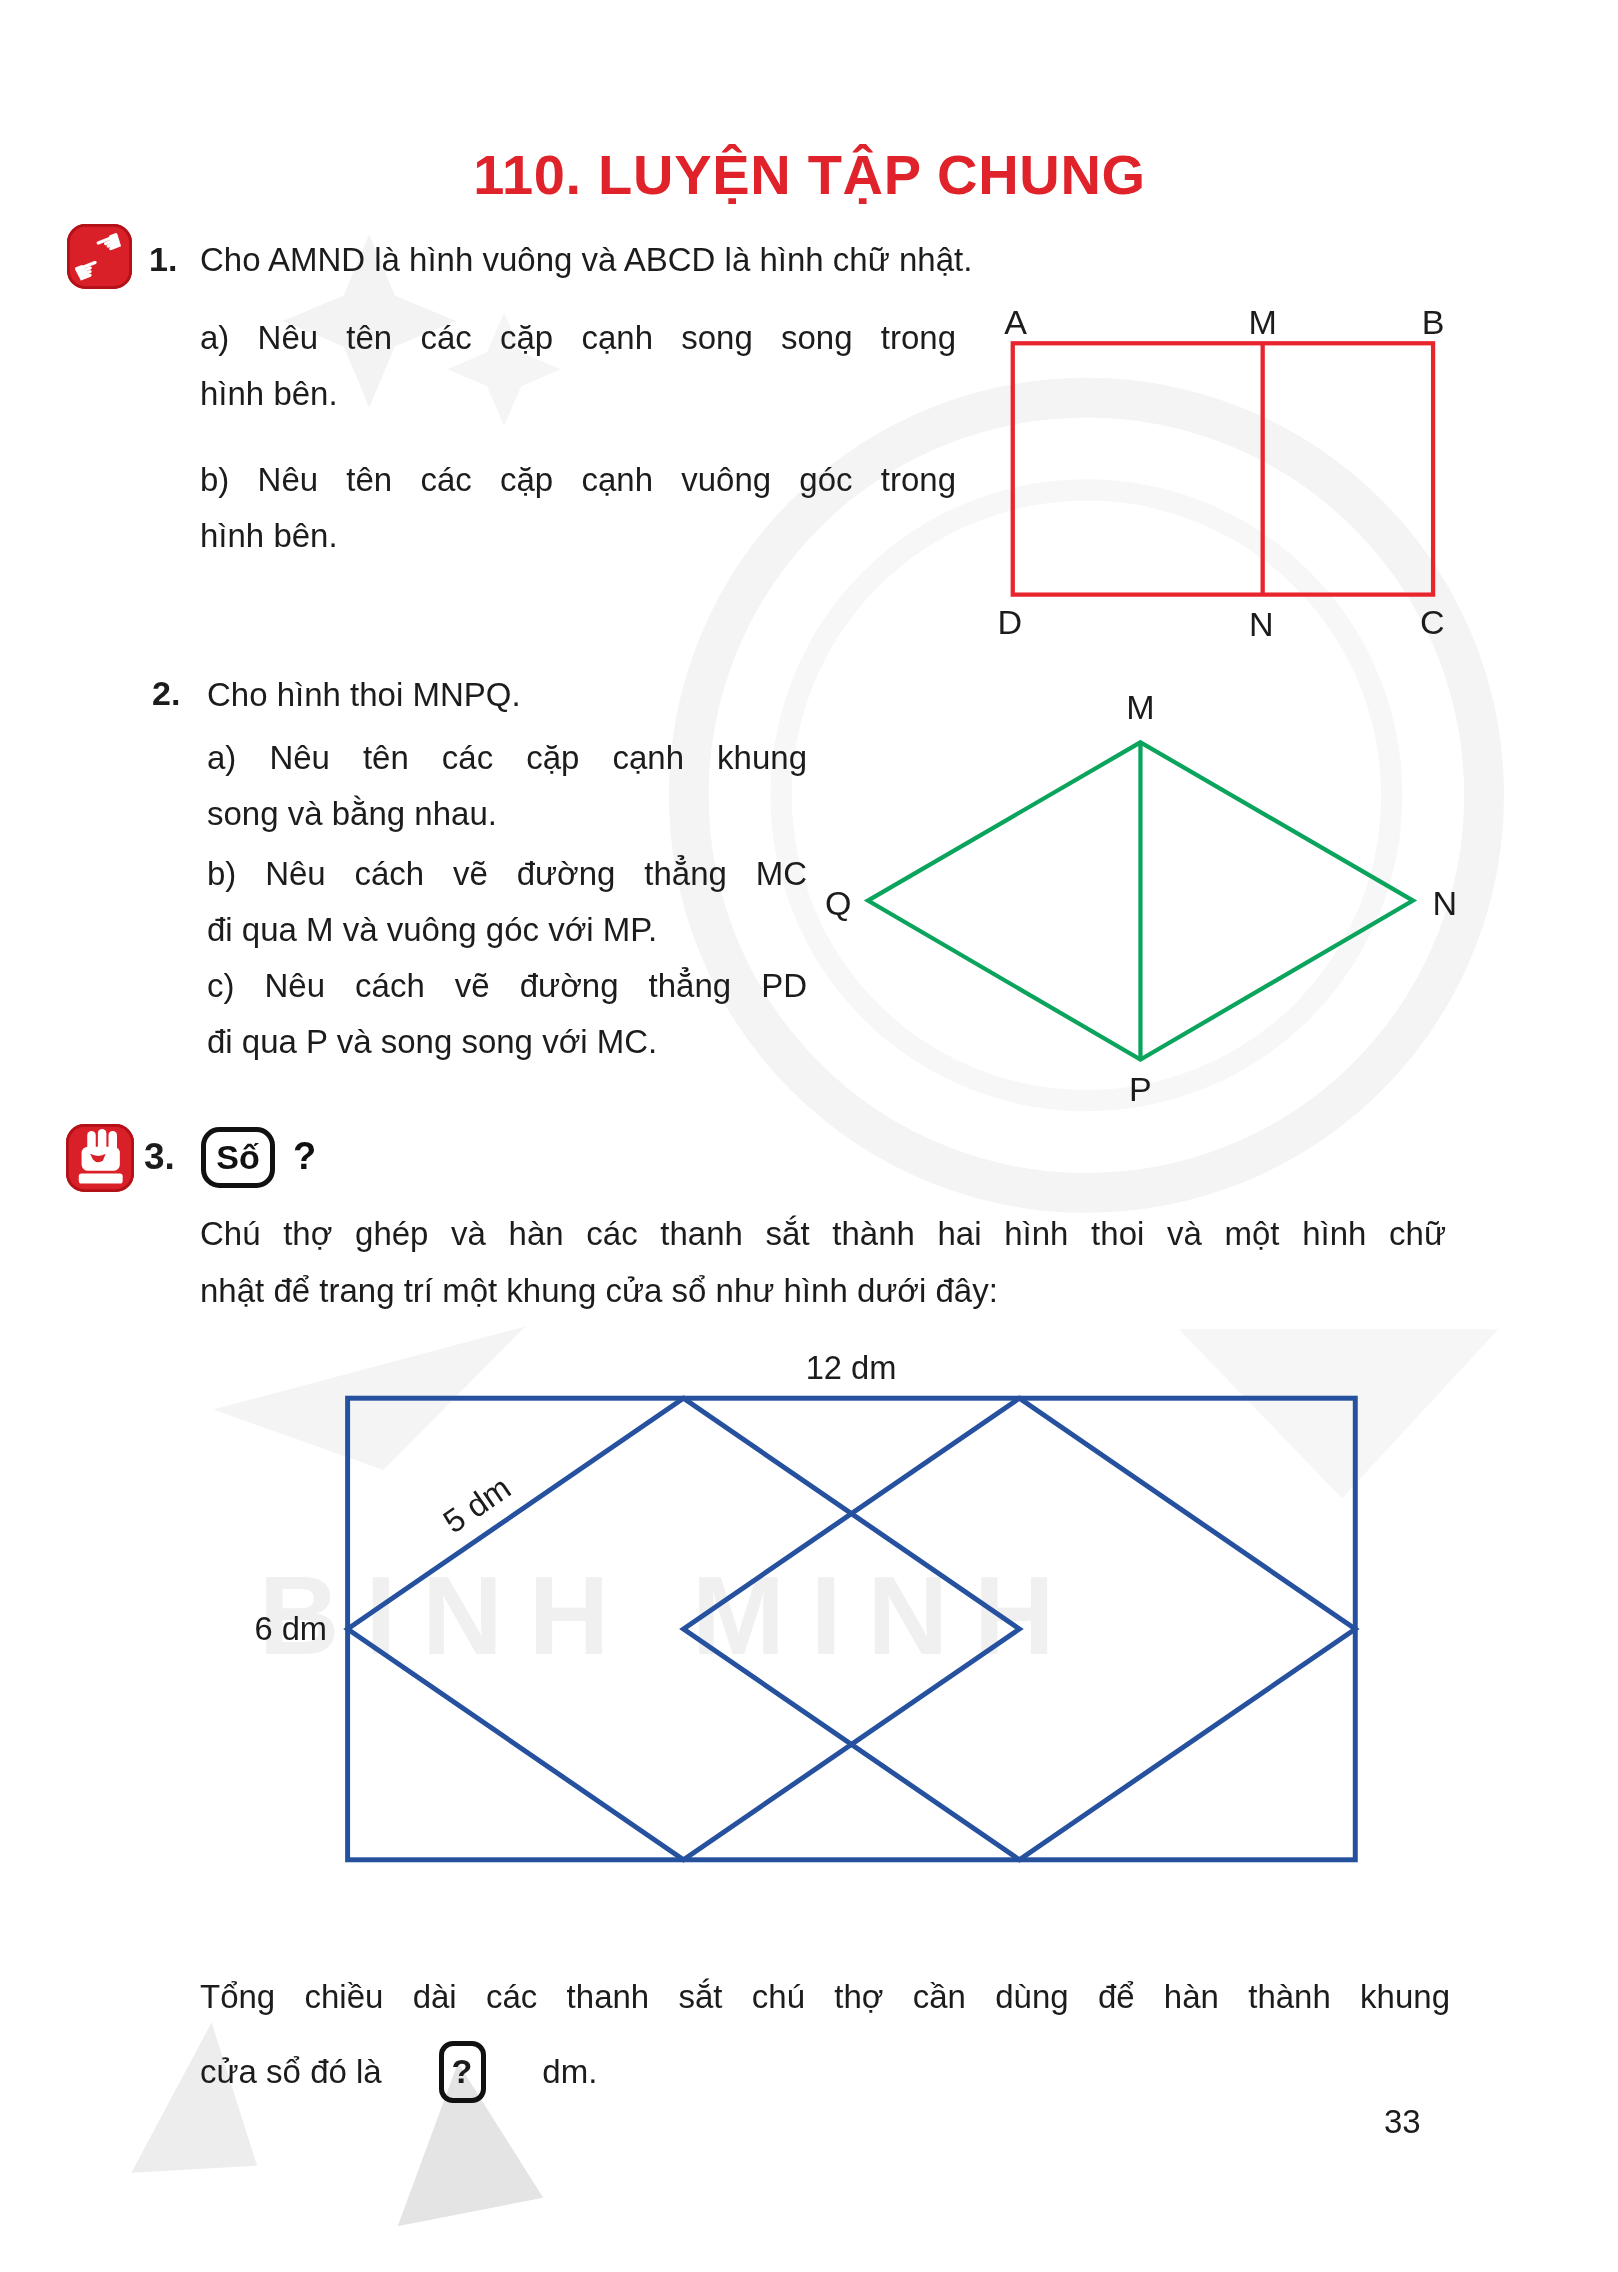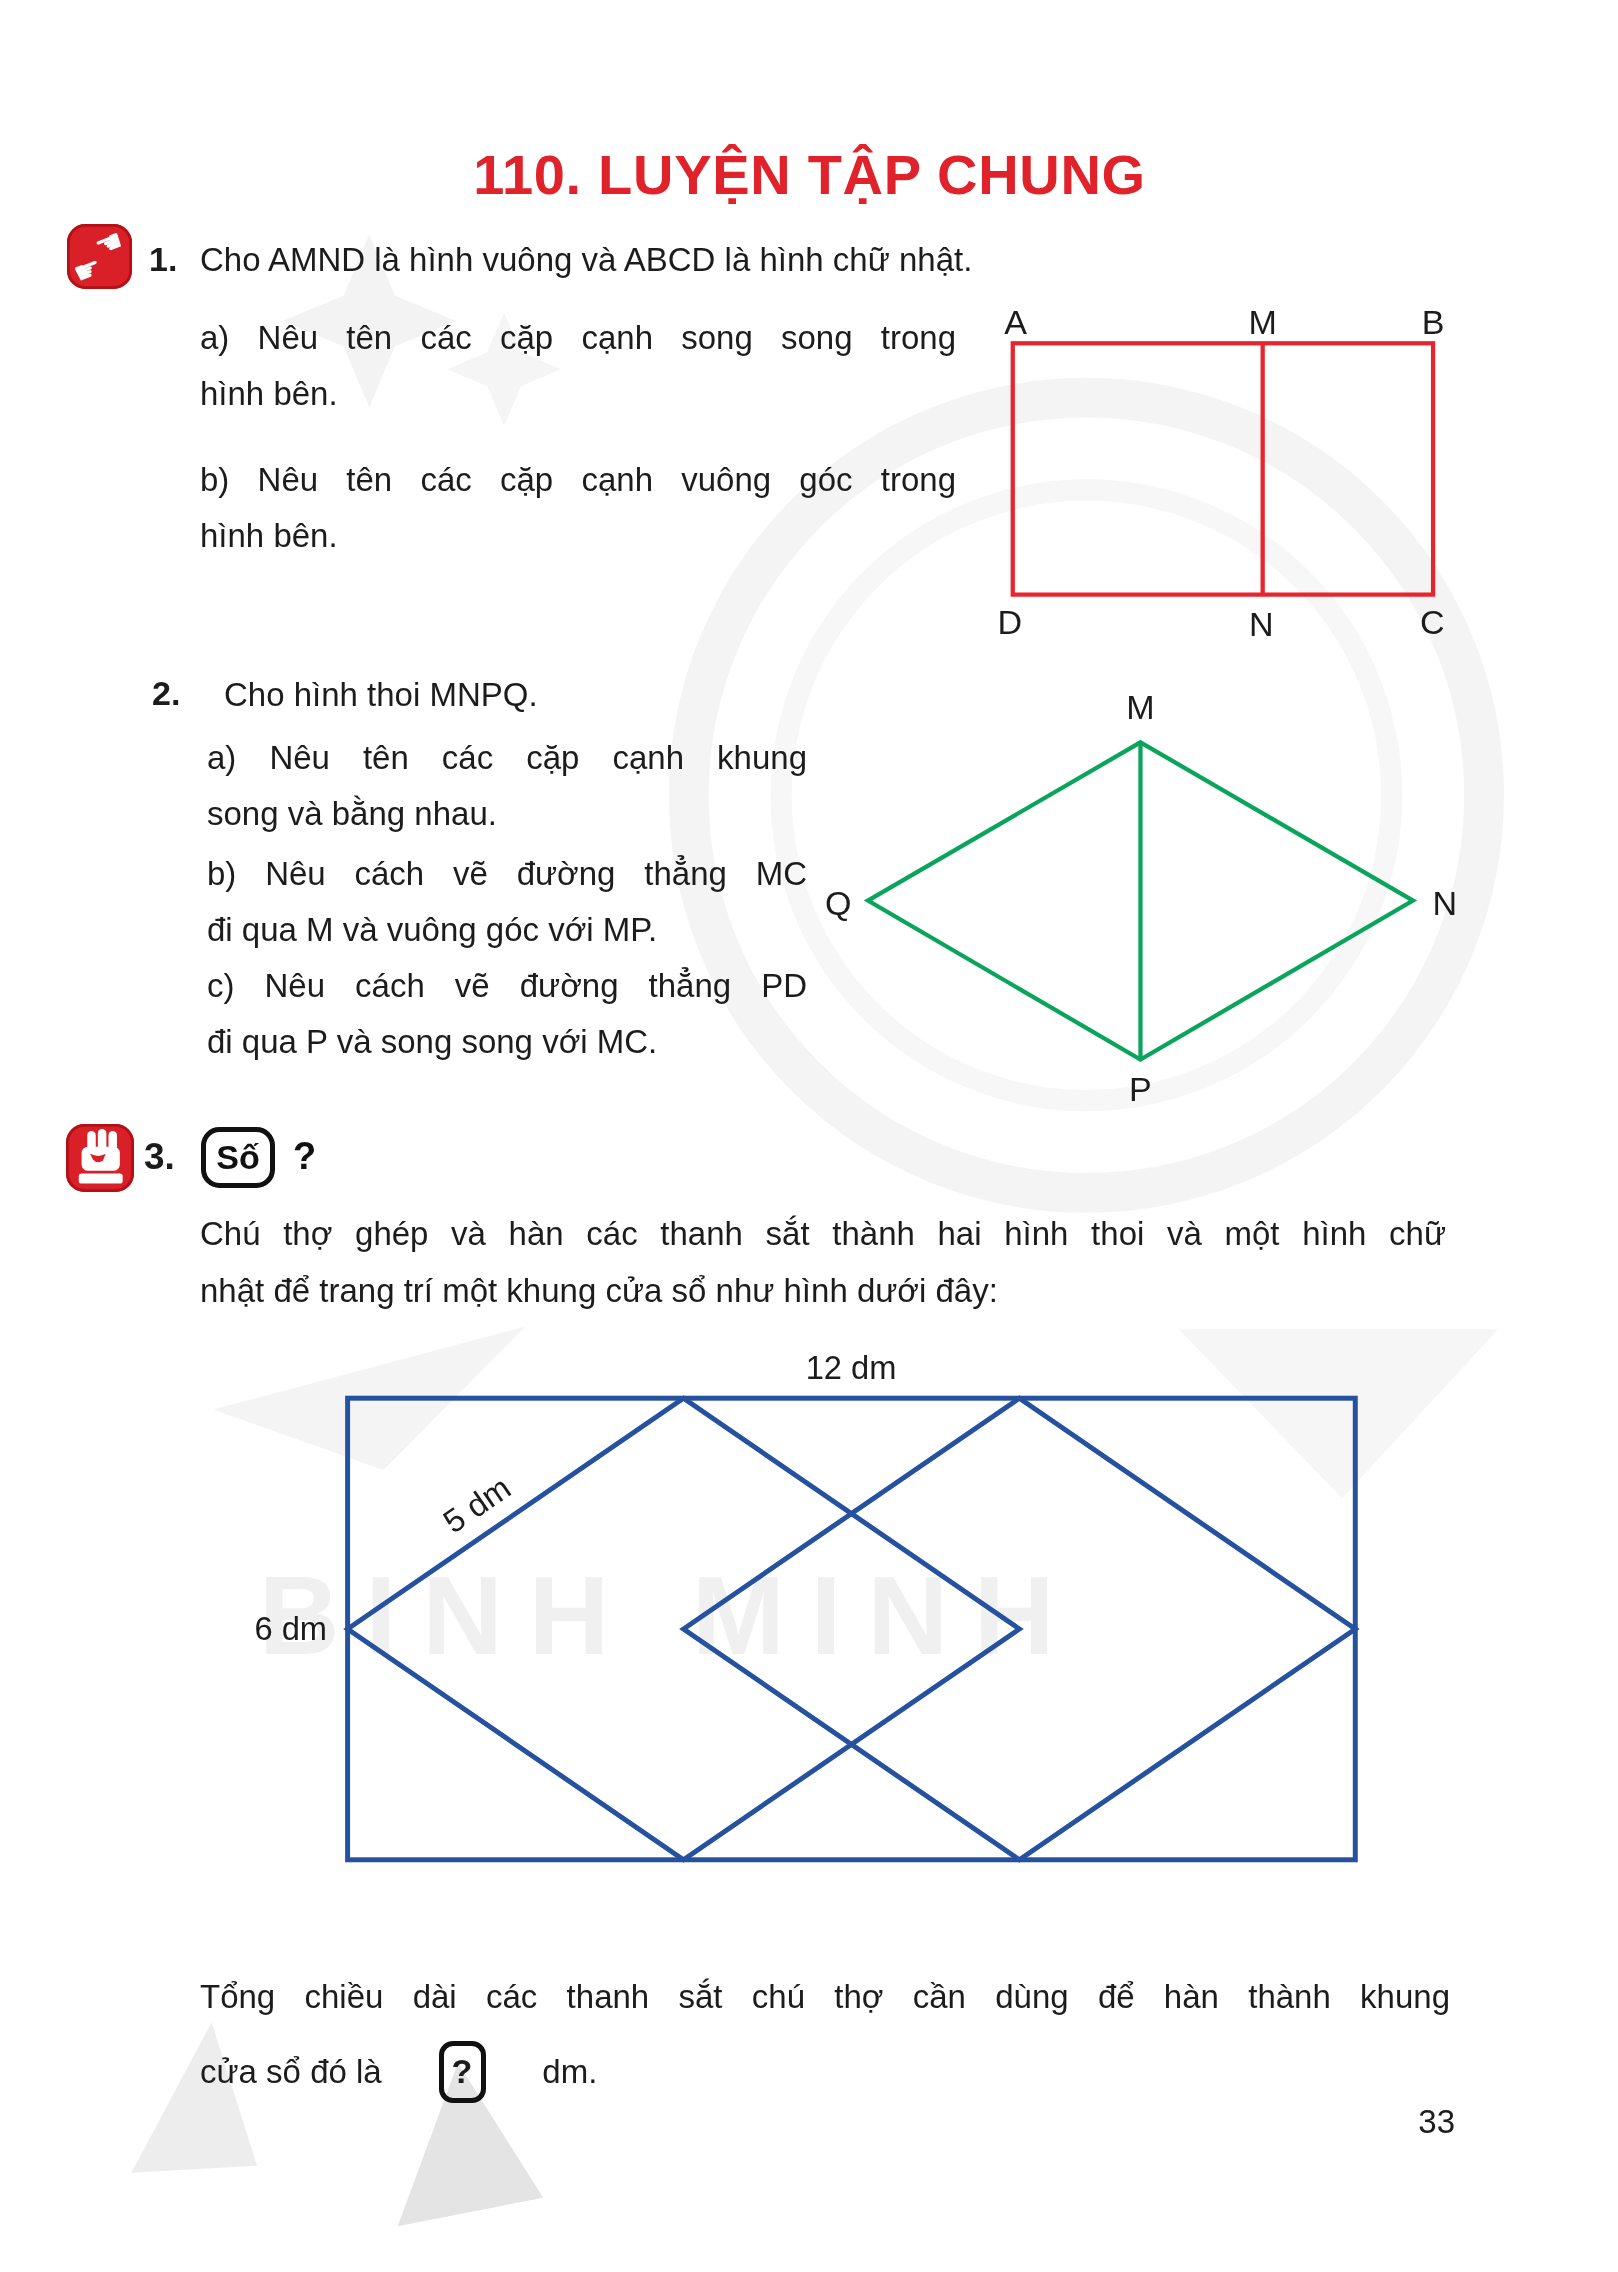--- a/index.html
+++ b/index.html
@@ -86,21 +86,21 @@
     <line x1="408" y1="68" x2="408" y2="422" stroke="#e8242d" stroke-width="6"></line>
     <text class="fig-label" x="60" y="55" text-anchor="middle">A</text>
     <text class="fig-label" x="408" y="55" text-anchor="middle">M</text>
     <text class="fig-label" x="648" y="55" text-anchor="middle">B</text>
     <text class="fig-label" x="52" y="478" text-anchor="middle">D</text>
     <text class="fig-label" x="406" y="480" text-anchor="middle">N</text>
     <text class="fig-label" x="647" y="478" text-anchor="middle">C</text>
   </svg>
 
   <div class="abs z1 exnum" style="left:152px; top:674px; width:47px;">2.</div>
-  <div class="abs z1 intro-line" style="left:224px; top:676px;">Cho hình thoi MNPQ.</div>
+  <div class="abs z1 intro-line" style="left:207px; top:676px;">Cho hình thoi MNPQ.</div>
 
   <div class="abs z1 body-text" style="left:207px; top:730px; width:600px;">
     <div class="jline">a) Nêu tên các cặp cạnh khung</div>
     <div>song và bằng nhau.</div>
   </div>
   <div class="abs z1 body-text" style="left:207px; top:846px; width:600px;">
     <div class="jline">b) Nêu cách vẽ đường thẳng MC</div>
     <div>đi qua M và vuông góc với MP.</div>
   </div>
   <div class="abs z1 body-text" style="left:207px; top:958px; width:600px;">
@@ -150,16 +150,16 @@
 
   <div class="abs z1 body-text" style="left:200px; top:1968px; width:1250px; line-height:57px;">
     <div class="jline">Tổng chiều dài các thanh sắt chú thợ cần dùng để hàn thành khung</div>
     <div class="concl-line2" style="margin-top:15.6px;gap:44px;">
       <span>cửa sổ đó là</span>
       <span class="q-inline-box">?</span>
       <span>dm.</span>
     </div>
   </div>
 
-  <div class="abs z1 pagenum" style="left:1384px; top:2103px; width:71px;text-align:right;">33</div>
+  <div class="abs z1 pagenum" style="left:1384px; top:2103px; width:71px;">33</div>
 
 </div>
 
 
 </body></html>

